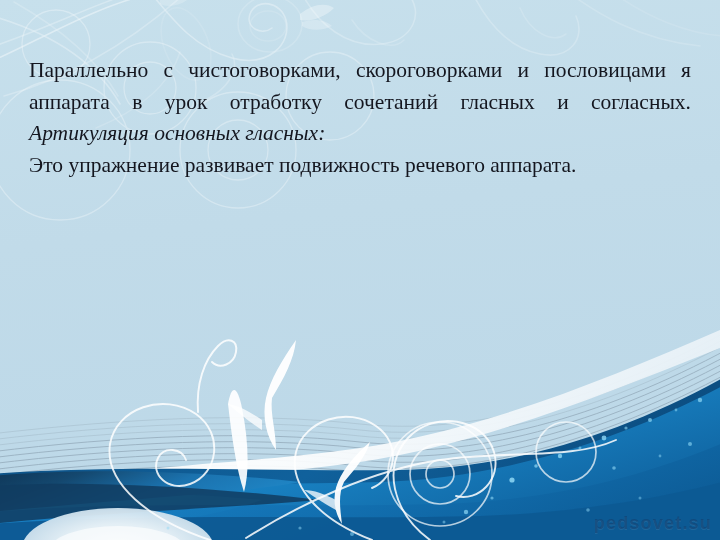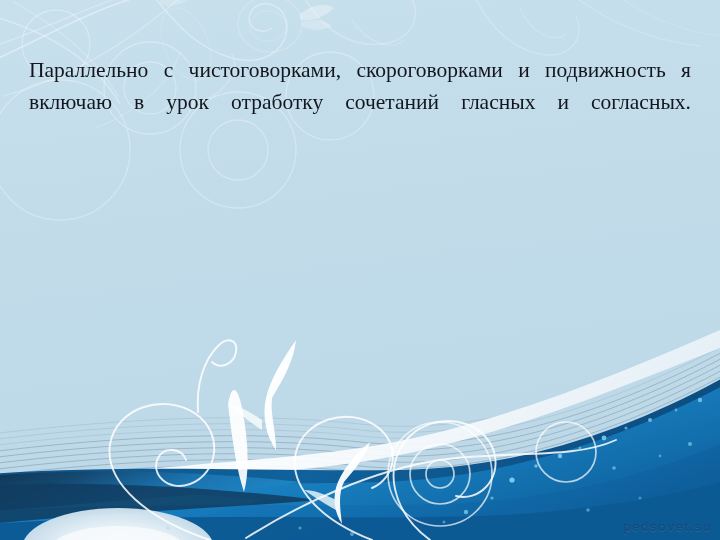--- a/index.html
+++ b/index.html
@@ -53,21 +53,21 @@
   .it { font-style: italic; }
   .bd { font-weight: bold; }
 
   
   .watermark {
     position: absolute;
     right: 8px;
     bottom: 6px;
     z-index: 25;
     font-family: "Liberation Sans", "DejaVu Sans", sans-serif;
-    font-size: 13px;
+    font-size: 18px;
     letter-spacing: 1.2px;
     font-weight: bold;
     color: rgba(18, 62, 110, 0.55);
     text-shadow: 0 1px 0 rgba(255,255,255,0.08);
     user-select: none;
   }
 </style>
 </head>
 <body>
 
@@ -263,24 +263,30 @@
         <circle cx="588" cy="510" r="1.8" opacity="0.5"></circle>
         <circle cx="640" cy="498" r="1.5" opacity="0.45"></circle>
       </g>
 
     </g>
   </svg>
 
   <div class="text-block">
 
     <p class="para force-justify">
-      <span>Параллельно с чистоговорками, скороговорками и подвижность я включаю в урок отработку сочетаний гласных и согласных.</span>
+      <span>Параллельно с чистоговорками, скороговорками и пословицами я аппарата в урок отработку сочетаний гласных и согласных.</span>
     </p>
 
-
-
-
+    <p class="para last-line-left">
+      <span class="it">Артикуляция основных гласных:</span>
+    </p>
+
+
+
+    <p class="para last-line-left">
+      <span>Это упражнение развивает подвижность речевого аппарата.</span>
+    </p>
 
   </div>
 
   <div class="watermark">pedsovet.su</div>
 
 </div>
 
 </body></html>

